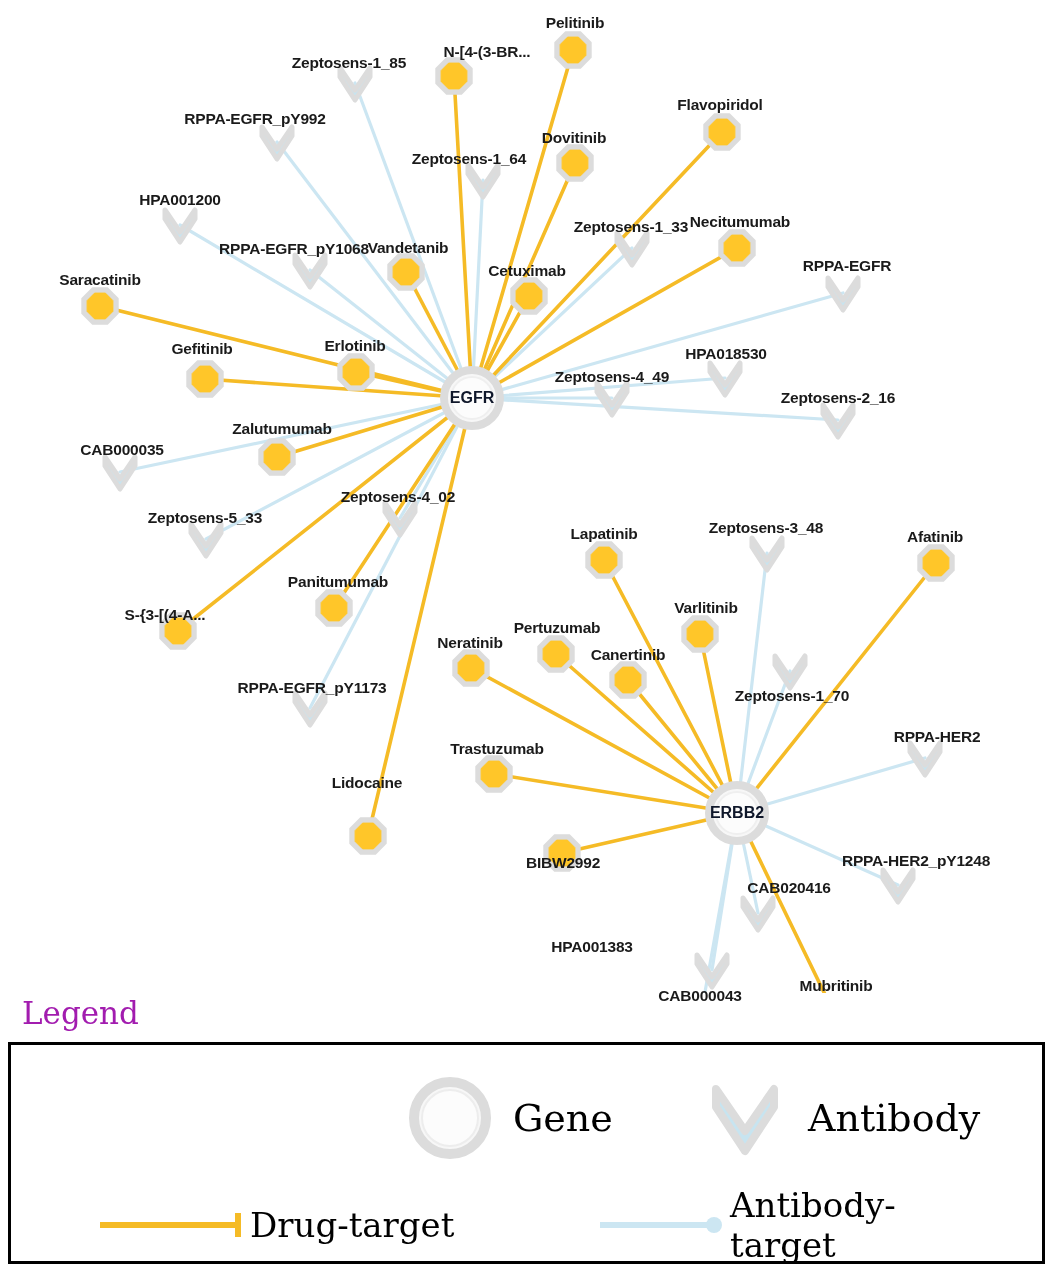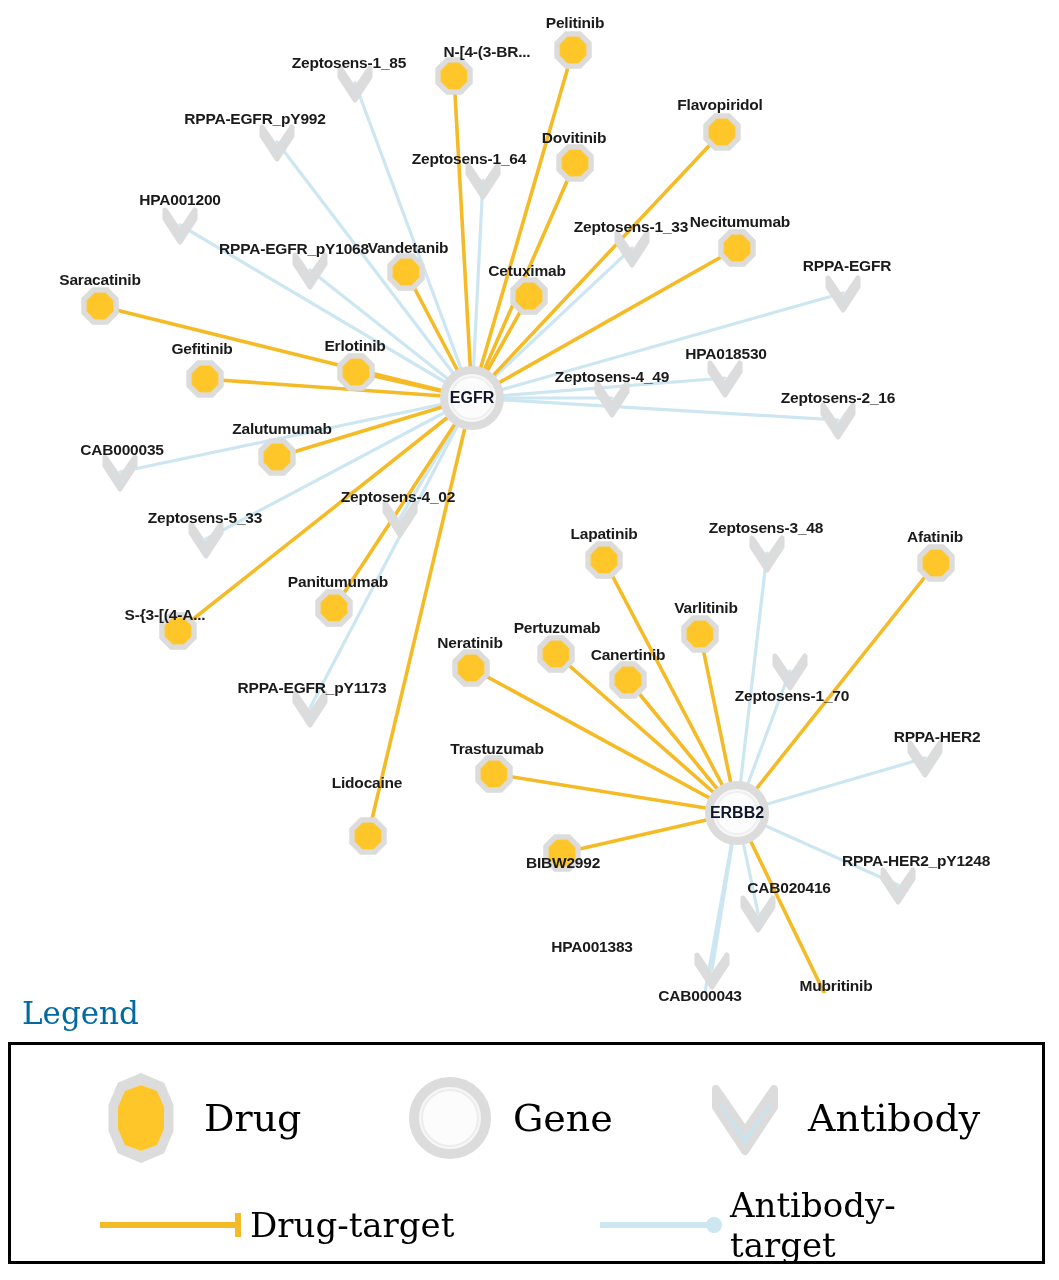--- a/index.html
+++ b/index.html
@@ -43,21 +43,21 @@
     white-space: nowrap;
     transform: translate(-50%, -50%);
   }
   
   .legend-title {
     position: absolute;
     left: 22px;
     top: 995px;
     font-family: "DejaVu Serif", serif;
     font-size: 31px;
-    color: #0369a1;
+    color: #a21caf;
     font-weight: normal;
   }
   .legend-box {
     position: absolute;
     left: 8px;
     top: 1042px;
     width: 1037px;
     height: 222px;
     border: 3px solid #000;
     background: #fff;
@@ -269,27 +269,20 @@
       <div class="node-label" style="left: 700px; top: 988px;">CAB000043</div>
       <div class="gene-label" style="left: 472px; top: 390px;">EGFR</div>
       <div class="gene-label" style="left: 737px; top: 805px;">ERBB2</div>
     </div>
 </div>
 
 <div class="legend-title">Legend</div>
 <div class="legend-box"></div>
 
 <div class="legend-row-shapes">
-  <div class="legend-item" style="left:96px; top:18px;">
-    <svg width="90" height="90">
-      <polygon points="45,6 64,14 72,33 72,57 64,76 45,84 26,76 18,57 18,33 26,14" fill="none" stroke="#DCDCDC" stroke-width="11"></polygon>
-      <polygon points="45,12 61,18 68,34 68,56 61,72 45,78 29,72 22,56 22,34 29,18" fill="#FFC629"></polygon>
-    </svg>
-    <span class="legend-text">Drug</span>
-  </div>
   <div class="legend-item" style="left:700px; top:18px;">
     <svg width="90" height="90">
       <path d="M16,16 L45,58 L74,16 L74,34 L45,78 L16,34 Z" fill="#C7E4F0" stroke="#DCDCDC" stroke-width="8" stroke-linejoin="round"></path>
     </svg>
     <span class="legend-text">Antibody</span>
   </div>
   <div class="legend-item" style="left:405px; top:18px;">
     <svg width="90" height="90">
       <circle cx="45" cy="45" r="36" fill="#F7F7F7" stroke="#DCDCDC" stroke-width="10"></circle>
       <circle cx="45" cy="45" r="28" fill="#FCFCFC" stroke="#EDEDED" stroke-width="2"></circle>

